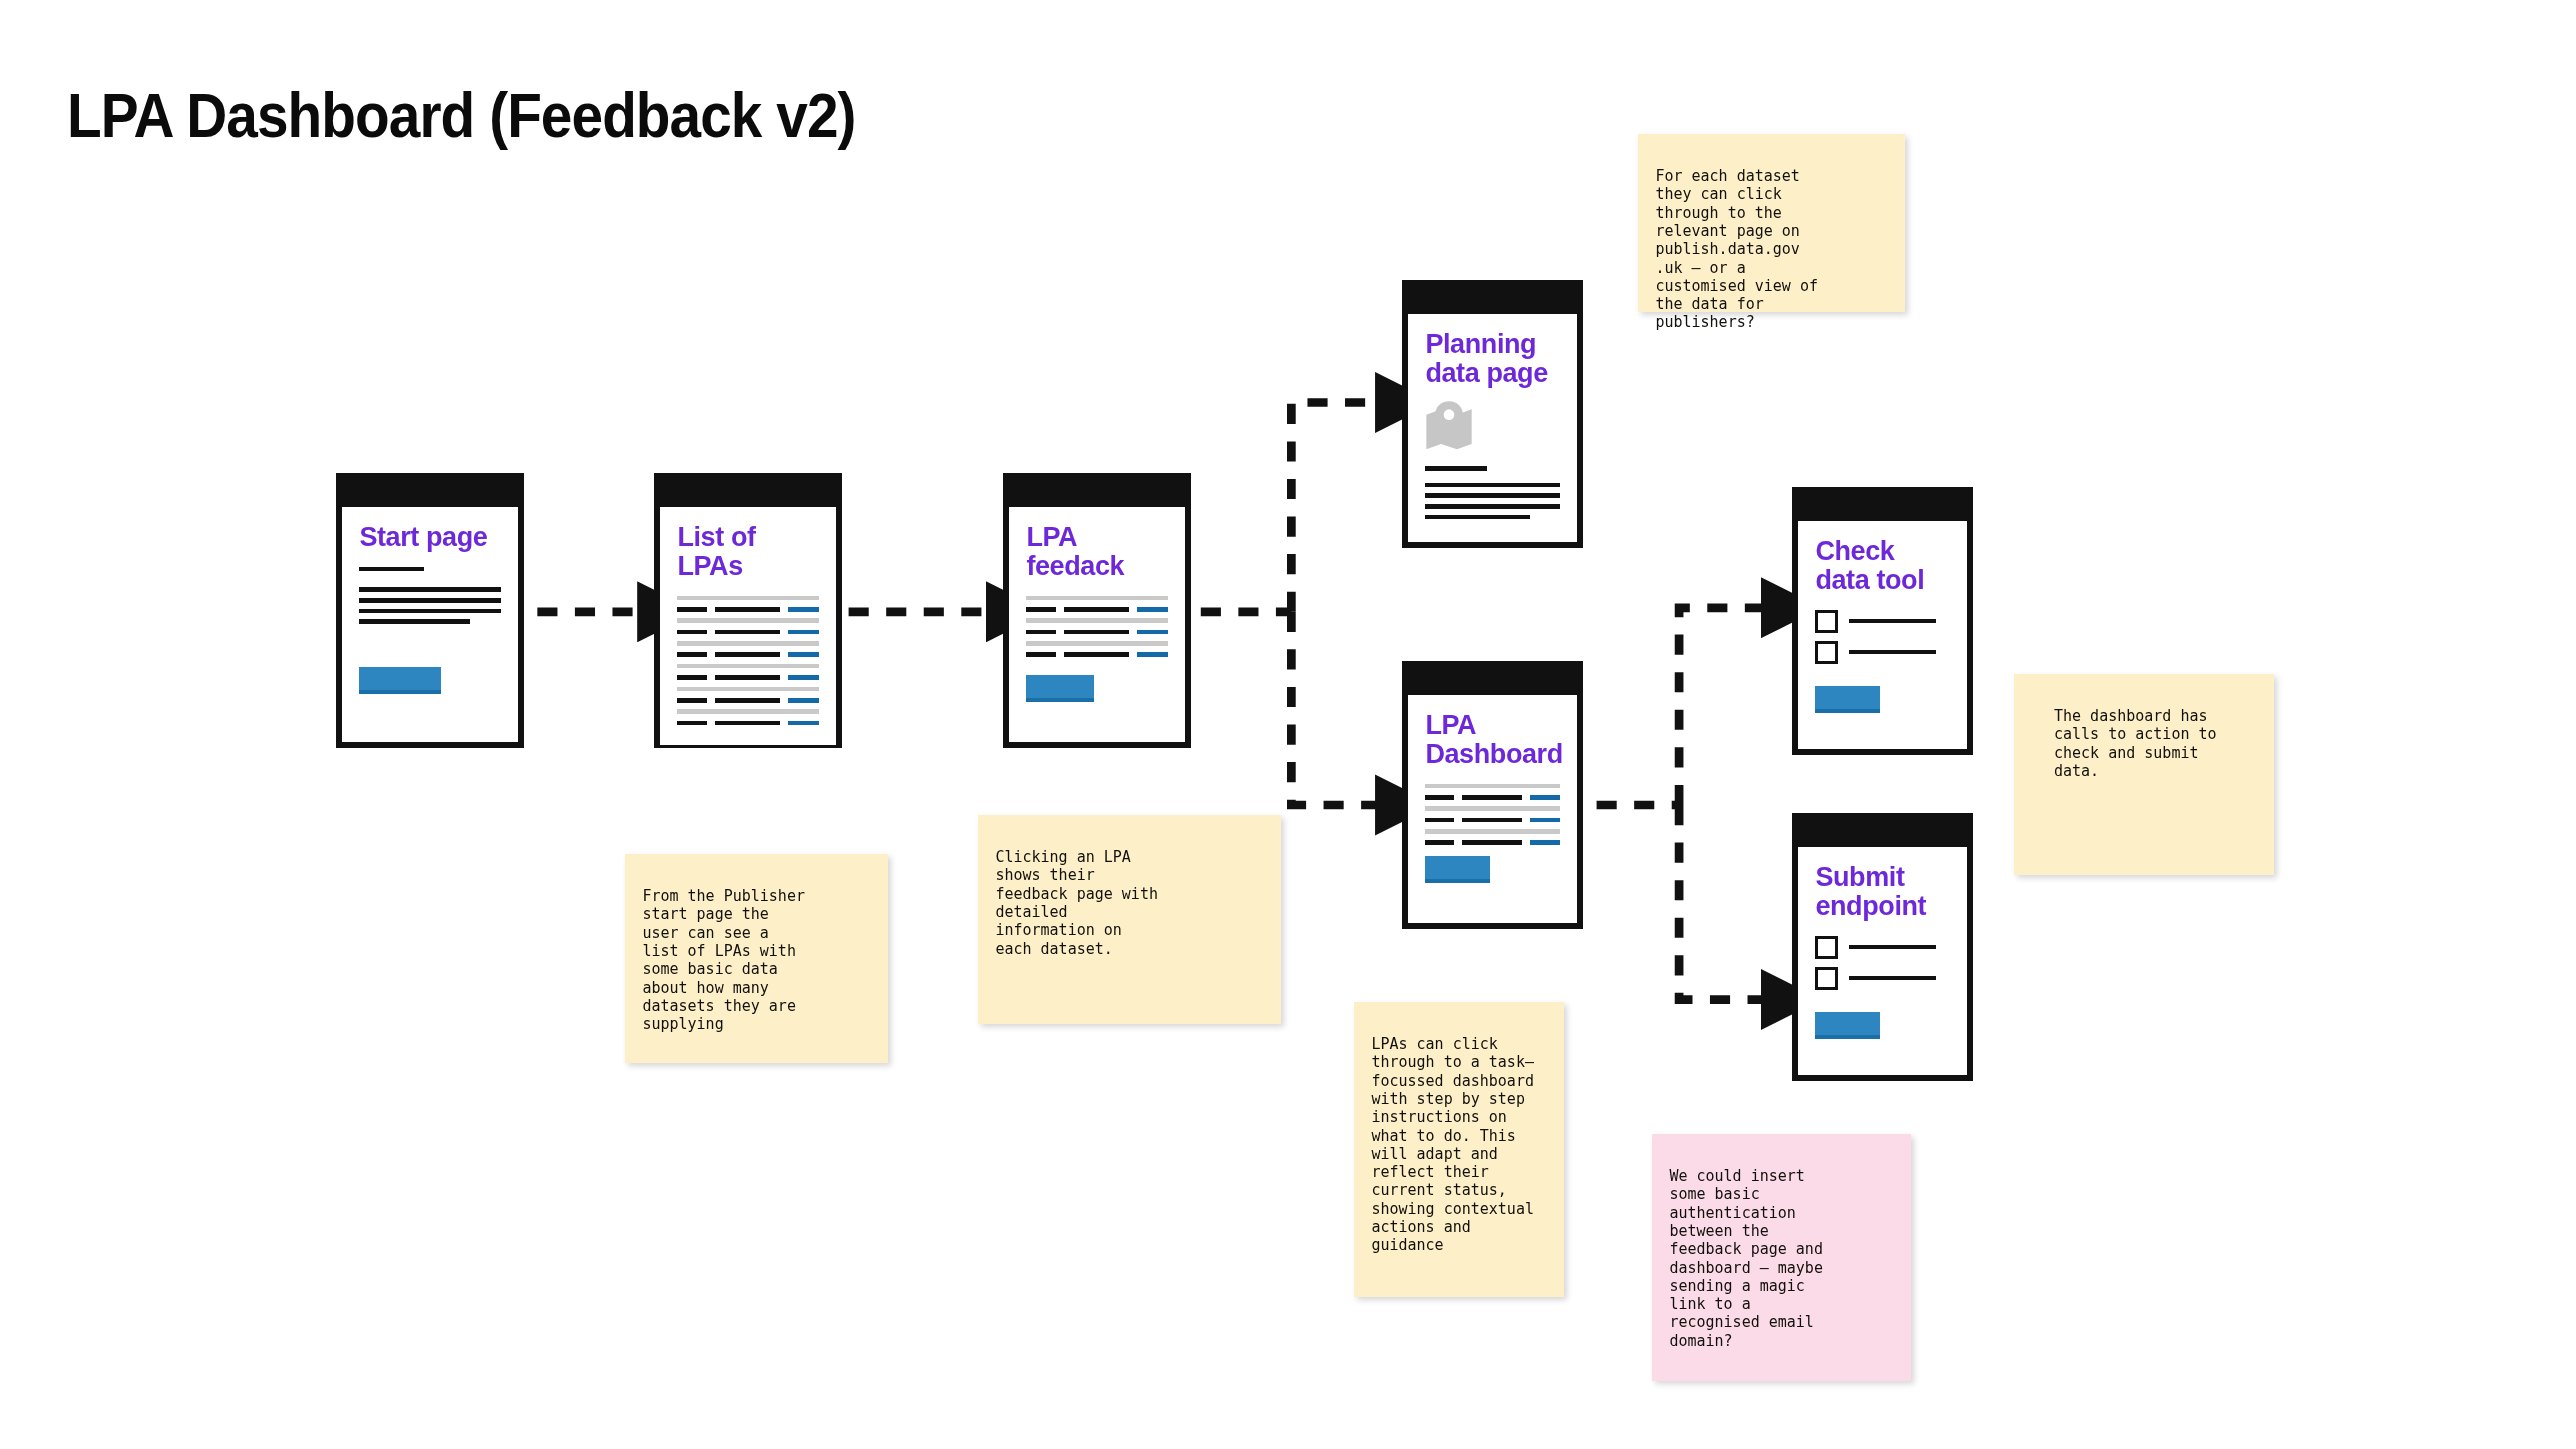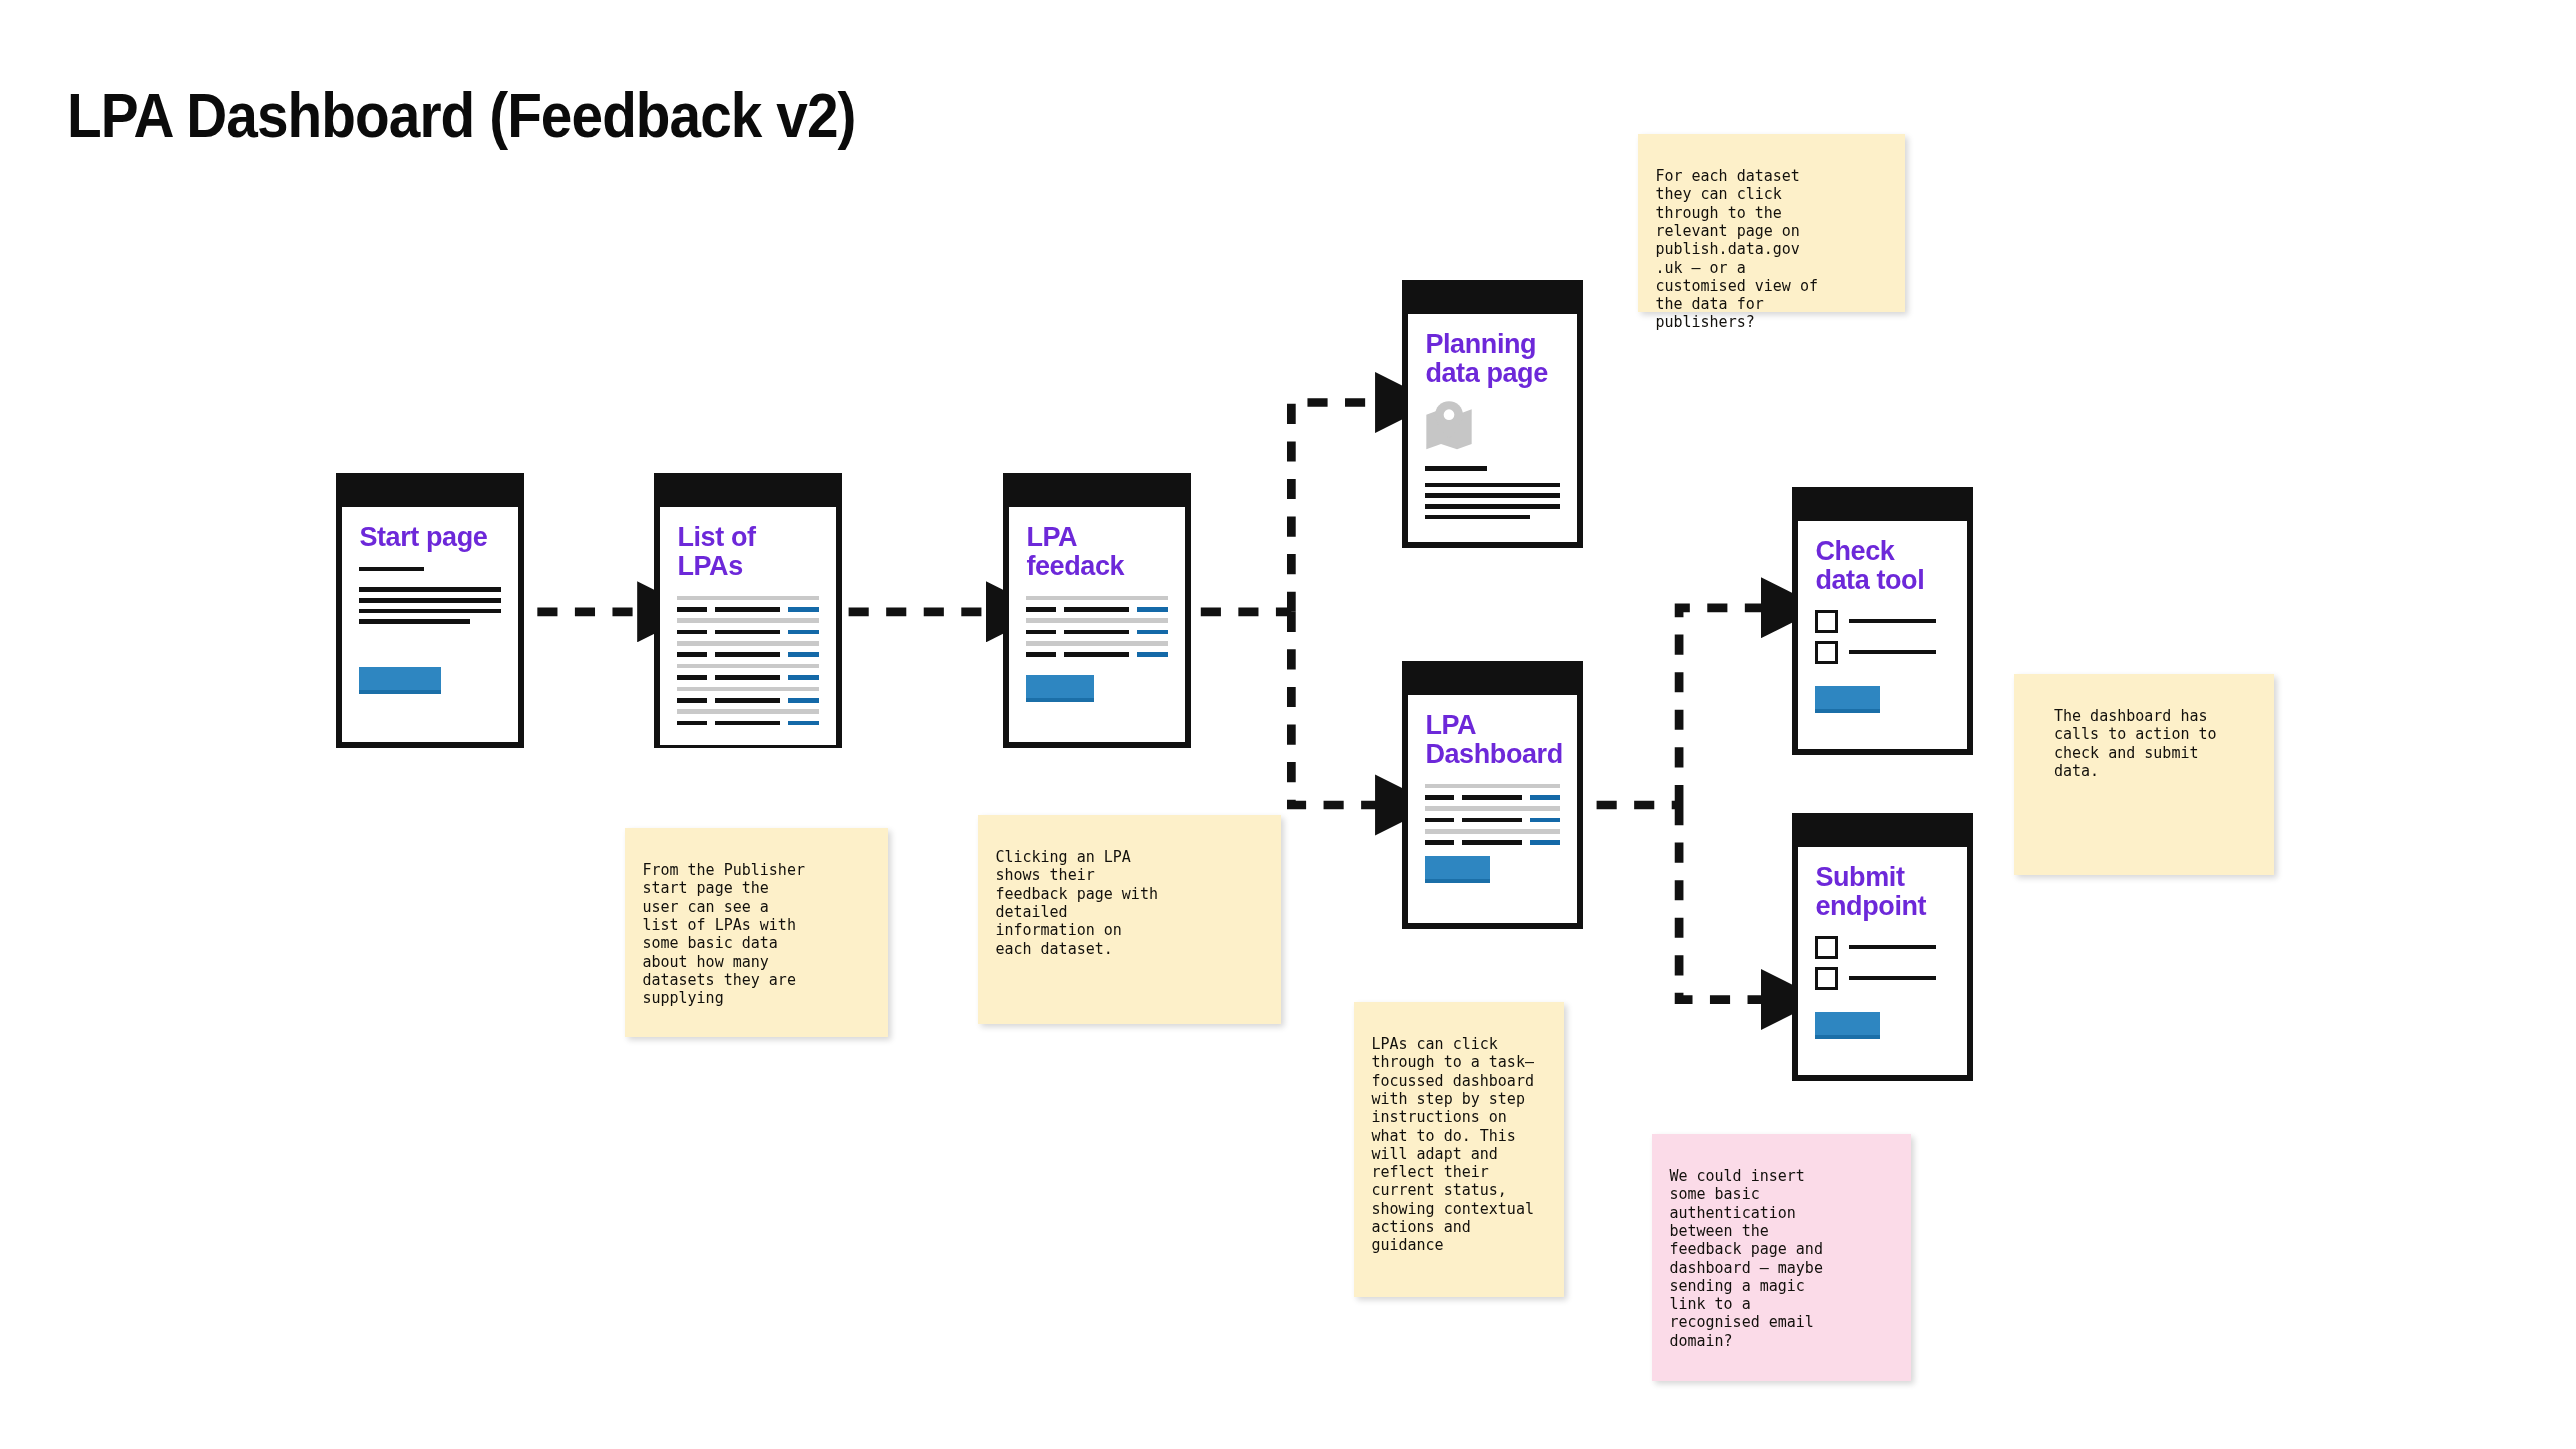--- a/index.html
+++ b/index.html
@@ -297,21 +297,21 @@
           <div class="cbox"></div>
           <div class="cbline"></div>
         </div>
       </div>
       <div style="height:14.8px"></div>
       <div class="btn-blue" style="width:48%;"></div>
       <div class="spacer"></div>
     </div>
   </div>
 
-  <div class="note yellow" style="left:625px; top:828px; width:263px; height:209px;">
+  <div class="note yellow" style="left:625px; top:854px; width:263px; height:209px;">
     <span>From the Publisher
 start page the
 user can see a
 list of LPAs with
 some basic data
 about how many
 datasets they are
 supplying</span>
   </div>
 

